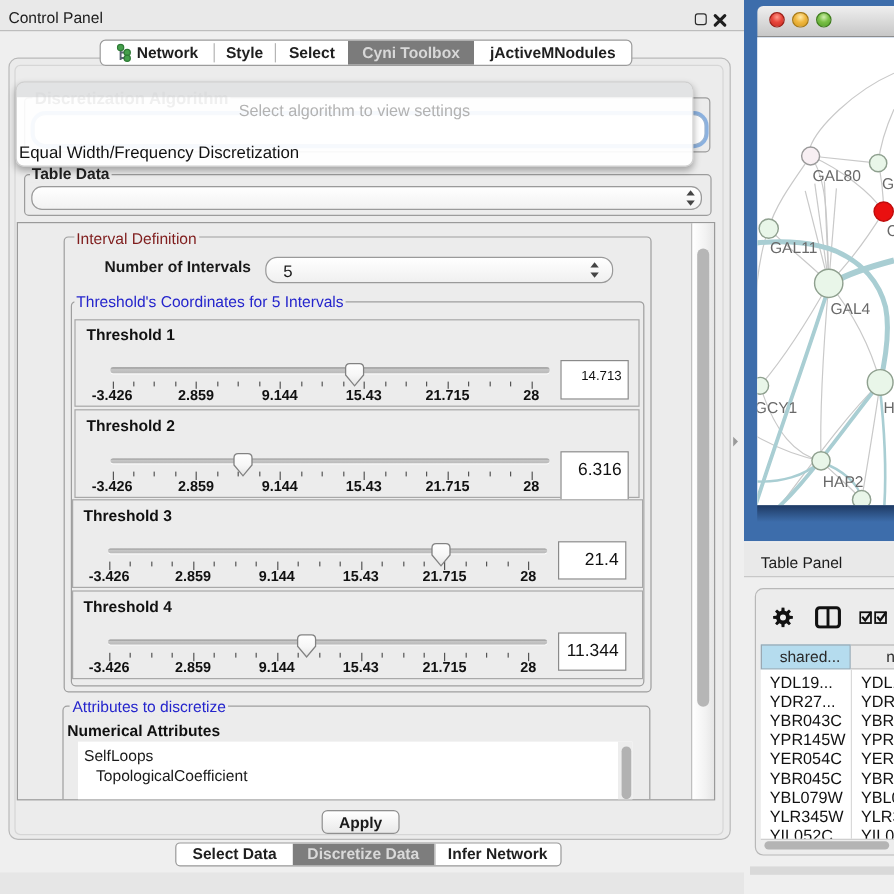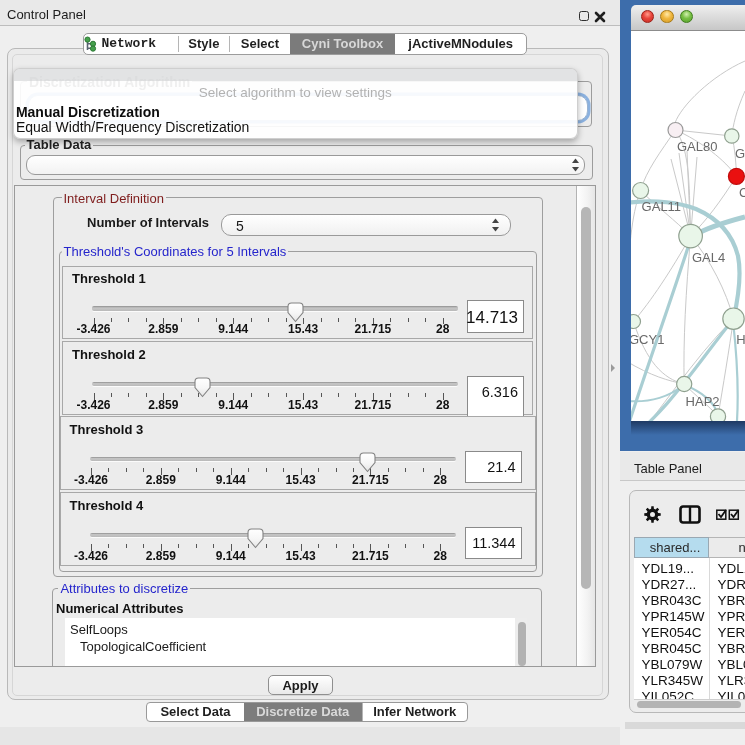--- a/index.html
+++ b/index.html
@@ -17,21 +17,21 @@
     <div class="abs" style="left:578.5px;top:11px;width:10px;height:10px;border:1.5px solid #2e2e2e;border-radius:2.5px;"></div>
     <svg class="abs" style="left:594px;top:10.5px;" width="12" height="12" viewBox="0 0 12 12">
       <path d="M2,2 L10,10 M10,2 L2,10" stroke="#1e1e1e" stroke-width="2.6" stroke-linecap="round"></path>
     </svg>
   </div>
 
   <div class="abs" style="left:6.5px;top:48px;width:602px;height:652px;background:#ebebeb;border:1px solid #b9b9b9;border-radius:8px;"></div>
   <div class="abs" style="left:12px;top:54px;width:590.5px;height:642px;background:#ececec;border:1px solid #d6d6d6;border-radius:5px;"></div>
 
   <div class="abs" style="left:83.4px;top:32.5px;width:443.8px;height:22px;background:#fff;border:1px solid #9c9c9c;border-radius:5px;display:flex;overflow:hidden;font-size:13px;font-weight:bold;color:#1f1f1f;">
-    <div style="width:93.6px;display:flex;align-items:center;font-family:Liberation Mono, monospace;">
+    <div style="width:93.6px;display:flex;align-items:center;justify-content:center;">
       <svg width="13" height="16" viewBox="0 0 13 16" style="margin-right:4px;">
         <path d="M3.5,4 V14 M3.5,7.8 H8 M3.5,12.3 H8" stroke="#5a6472" stroke-width="1.6" fill="none"></path>
         <circle cx="3.5" cy="3.6" r="2.6" fill="#45a04c" stroke="#2d7a35" stroke-width="1"></circle>
         <circle cx="9" cy="7.8" r="2.6" fill="#45a04c" stroke="#2d7a35" stroke-width="1"></circle>
         <circle cx="9" cy="12.6" r="2.6" fill="#45a04c" stroke="#2d7a35" stroke-width="1"></circle>
       </svg>
       <span>Network</span>
     </div>
     <div style="width:1px;background:#b5b5b5;margin:2px 0;"></div>
     <div style="width:50.5px;display:flex;align-items:center;justify-content:center;">Style</div>
@@ -111,21 +111,21 @@
     <path d="M1,4.5 Q1,1 4.5,1 H12.5 Q16,1 16,4.5 V10.5 L8.5,19.5 L1,10.5 Z" fill="url(#tg0)" stroke="#828282" stroke-width="1.1"></path>
     <defs>
             <linearGradient id="tg0" x1="0" y1="0" x2="0" y2="1">
               <stop offset="0" stop-color="#ffffff"></stop>
               <stop offset="0.55" stop-color="#f6f6f6"></stop>
               <stop offset="1" stop-color="#e4e4e4"></stop>
             </linearGradient>
           </defs>
   </svg>
   <div class="abs" style="left:404px;top:33.5px;width:57px;height:32.5px;background:#fff;border:1px solid #8a8a8a;">
-          <div class="abs" style="right:5px;top:7px;font-size:17px;color:#111;">14.713</div>
+          <div class="abs" style="right:5px;top:7px;font-size:11px;color:#111;">14.713</div>
         </div>
 </div>
 <div class="abs" style="left:47px;top:155.3px;width:471px;height:73.5px;border:1px solid #a8a8a8;background:#ececec;">
   <div class="abs" style="left:9px;top:4.5px;font-size:13px;font-weight:bold;color:#111;">Threshold 2</div>
   <div class="abs" style="left:29px;top:39.5px;width:366px;height:4.5px;background:linear-gradient(#8e8e8e,#c6c6c6 40%,#b9b9b9);border-radius:2px;box-shadow:0 1px 0 rgba(255,255,255,0.8);"></div>
   <div class="abs" style="left:30.50px;top:51px;width:1px;height:6.5px;background:#555;"></div>
   <div class="abs" style="left:47.97px;top:51px;width:1px;height:4.2px;background:#555;"></div>
   <div class="abs" style="left:65.43px;top:51px;width:1px;height:4.2px;background:#555;"></div>
   <div class="abs" style="left:82.89px;top:51px;width:1px;height:4.2px;background:#555;"></div>
   <div class="abs" style="left:100.36px;top:51px;width:1px;height:6.5px;background:#555;"></div>
@@ -279,21 +279,20 @@
     <div style="width:1px;background:#b5b5b5;"></div>
     <div style="flex:1;display:flex;align-items:center;justify-content:center;">Infer Network</div>
   </div>
   <div class="abs" style="left:0;top:727px;width:620px;height:18px;background:#e6e6e6;"></div>
 
   <div class="abs" style="left:611px;top:364px;width:0;height:0;border-left:4px solid #9a9a9a;border-top:4px solid transparent;border-bottom:4px solid transparent;"></div>
 
   <div class="abs" style="left:12.9px;top:68px;width:564.8px;height:71px;background:rgba(255,255,255,0.92);border:1px solid rgba(160,160,160,0.5);border-radius:7px;box-shadow:0 3px 6px rgba(0,0,0,0.3);z-index:50;overflow:hidden;">
     <div class="abs" style="left:0;top:0;width:100%;height:12px;background:rgba(206,208,210,0.6);"></div>
     <div class="abs" style="left:0;top:16px;width:100%;text-align:center;font-size:13.5px;color:#b2b2b2;">Select algorithm to view settings</div>
-    <div class="abs" style="left:2px;top:35px;font-size:14px;font-weight:bold;color:#0d0d0d;">Manual Discretization</div>
     <div class="abs" style="left:2px;top:49.5px;font-size:14px;color:#111;">Equal Width/Frequency Discretization</div>
   </div>
 </div>
 
 <div class="abs" style="left:620px;top:0;width:125px;height:451px;background:#3d6dab;"></div>
 <div class="abs" style="left:631px;top:5px;width:114px;height:26px;background:linear-gradient(#efefef,#c7c7c7);border-bottom:1px solid #8c8c8c;border-top-left-radius:5px;">
   <div class="abs" style="left:9.5px;top:4.5px;width:13.5px;height:13.5px;border-radius:50%;background:radial-gradient(circle at 50% 30%,#ff9a8a 0%,#e8443a 45%,#c42f26 100%);border:0.5px solid #9c2018;"></div>
   <div class="abs" style="left:29px;top:4.5px;width:13.5px;height:13.5px;border-radius:50%;background:radial-gradient(circle at 50% 30%,#ffe9a8 0%,#f0b73f 45%,#d29a25 100%);border:0.5px solid #a87a16;"></div>
   <div class="abs" style="left:48.5px;top:4.5px;width:13.5px;height:13.5px;border-radius:50%;background:radial-gradient(circle at 50% 30%,#d2f0b0 0%,#78bf45 45%,#55a02c 100%);border:0.5px solid #3f7d1d;"></div>
 </div>

